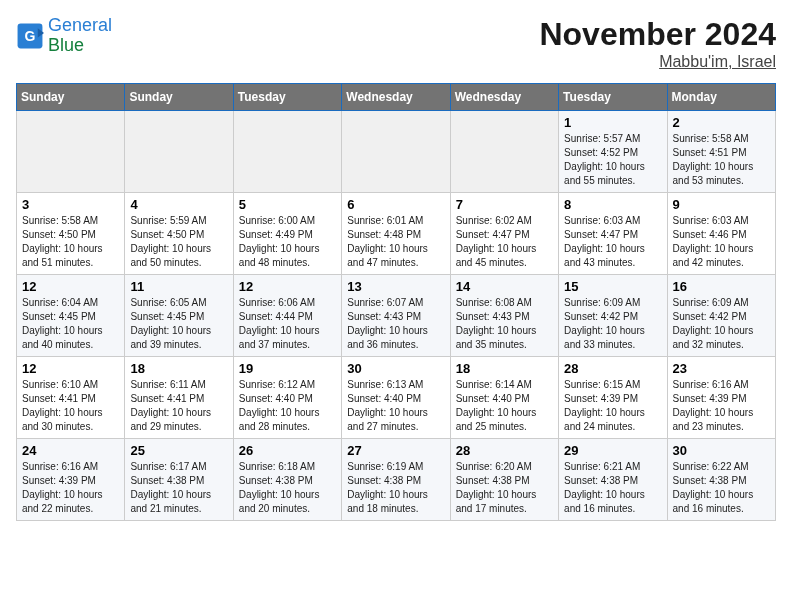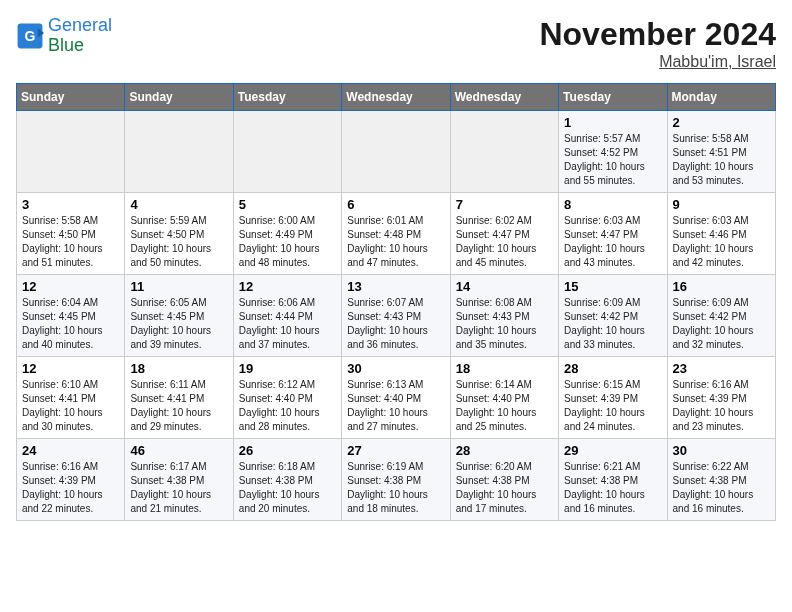--- a/index.html
+++ b/index.html
@@ -224,21 +224,21 @@
           <span class="day-num">23</span>
           <div class="day-info">Sunrise: 6:16 AM<br>Sunset: 4:39 PM<br>Daylight: 10 hours and 23 minutes.</div>
         </td>
       </tr>
       <tr>
         <td>
           <span class="day-num">24</span>
           <div class="day-info">Sunrise: 6:16 AM<br>Sunset: 4:39 PM<br>Daylight: 10 hours and 22 minutes.</div>
         </td>
         <td>
-          <span class="day-num">46</span>
+          <span class="day-num">25</span>
           <div class="day-info">Sunrise: 6:17 AM<br>Sunset: 4:38 PM<br>Daylight: 10 hours and 21 minutes.</div>
         </td>
         <td>
           <span class="day-num">26</span>
           <div class="day-info">Sunrise: 6:18 AM<br>Sunset: 4:38 PM<br>Daylight: 10 hours and 20 minutes.</div>
         </td>
         <td>
           <span class="day-num">27</span>
           <div class="day-info">Sunrise: 6:19 AM<br>Sunset: 4:38 PM<br>Daylight: 10 hours and 18 minutes.</div>
         </td>

